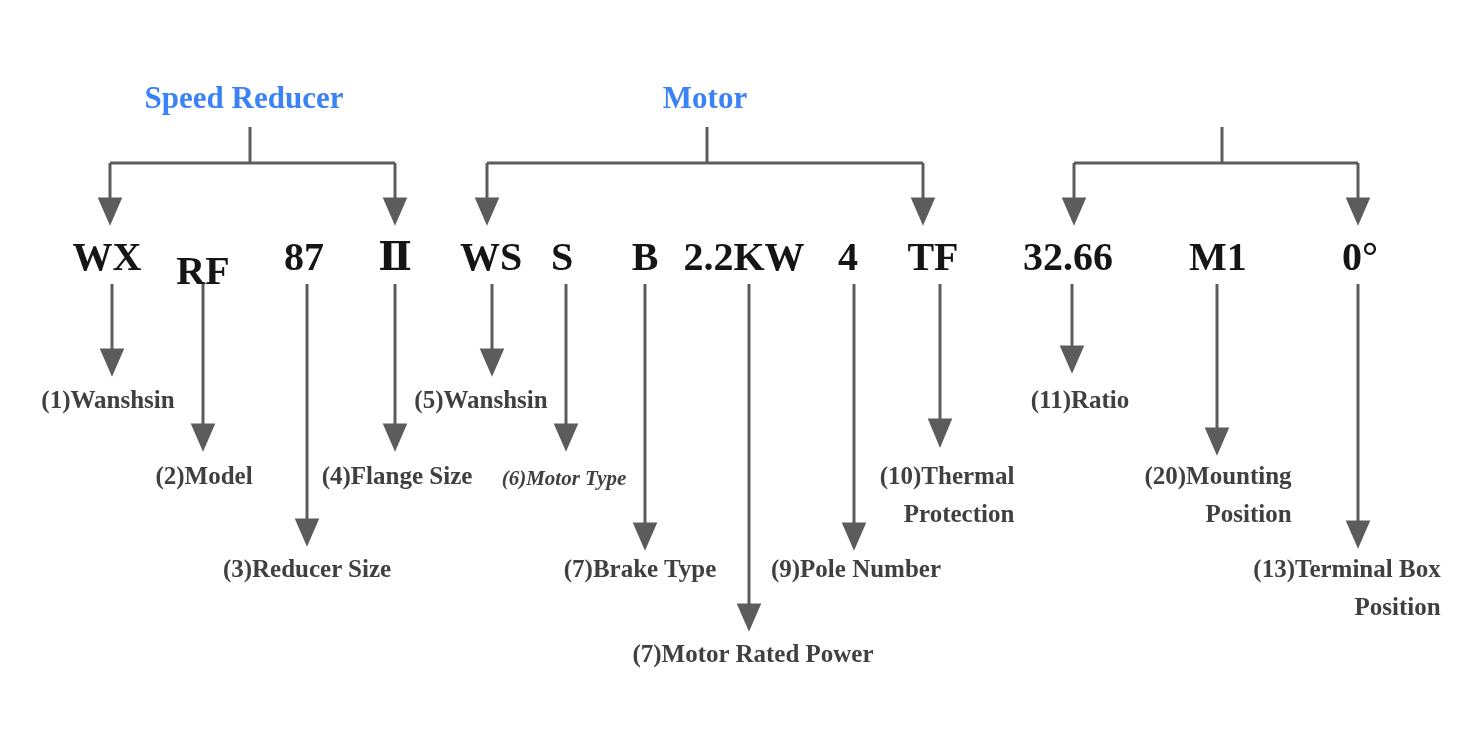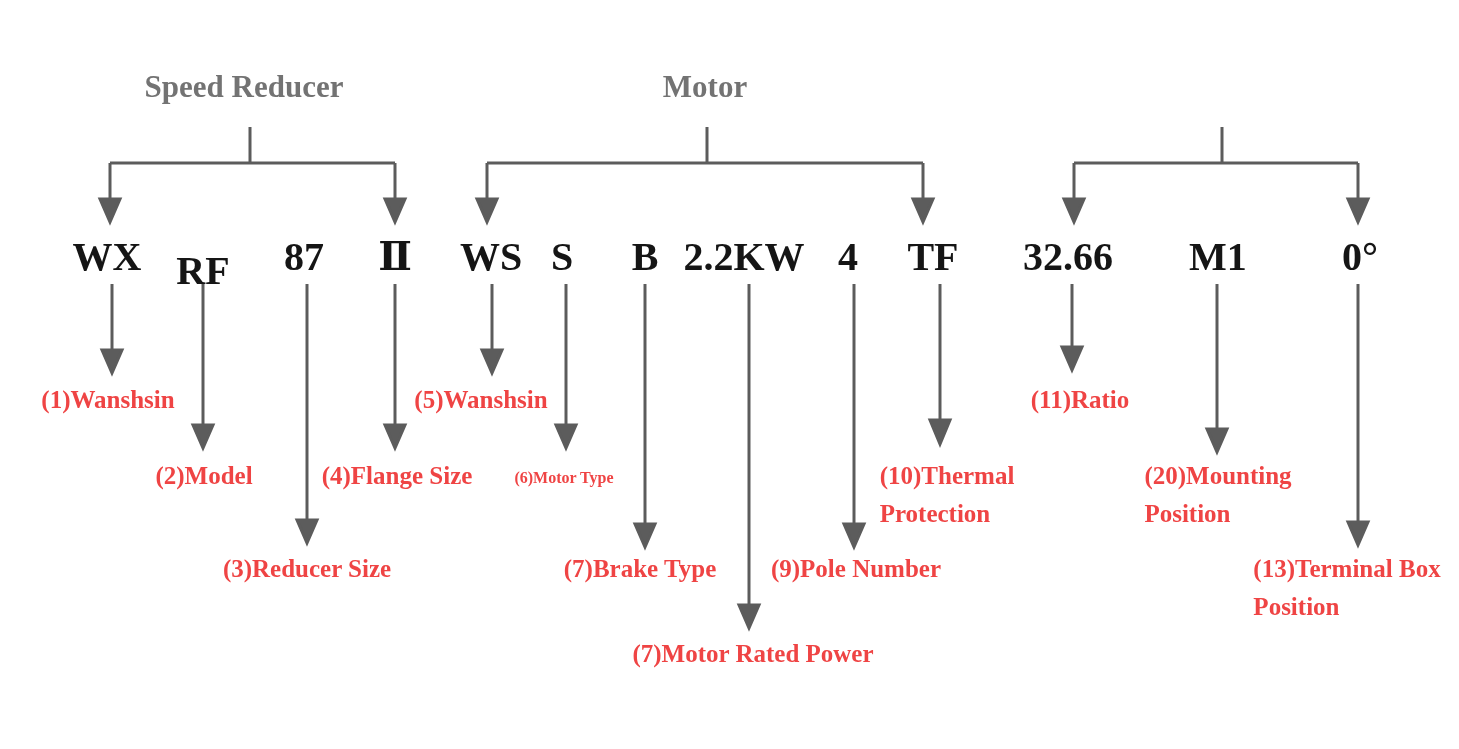--- a/index.html
+++ b/index.html
@@ -19,45 +19,47 @@
     position: absolute;
     left: 0;
     top: 0;
     pointer-events: none;
   }
   .group-title {
     position: absolute;
     transform: translateX(-50%);
     font-size: 31px;
     font-weight: bold;
-    color: #737373;
+    color: #3b82f6;
     white-space: nowrap;
     line-height: 34px;
+    margin-top: 11px;
   }
   .code {
     position: absolute;
     transform: translateX(-50%);
     font-size: 40px;
     font-weight: bold;
     color: #151515;
     white-space: nowrap;
     line-height: 34px;
   }
   .label {
     position: absolute;
     transform: translateX(-50%);
     font-size: 25px;
     font-weight: bold;
-    color: #ef4444;
+    color: #404040;
     white-space: nowrap;
     line-height: 38px;
-    text-align: left;
+    text-align: right;
   }
   .label.small {
-    font-size: 16px;
+    font-size: 21px;
+    font-style: italic;
   }
 </style>
 </head>
 <body>
 
 <div class="canvas">
 
   <svg class="connector-layer" width="1459" height="749" viewBox="0 0 1459 749">
     <g stroke="#5c5c5c" stroke-width="3" fill="#5c5c5c">
 

